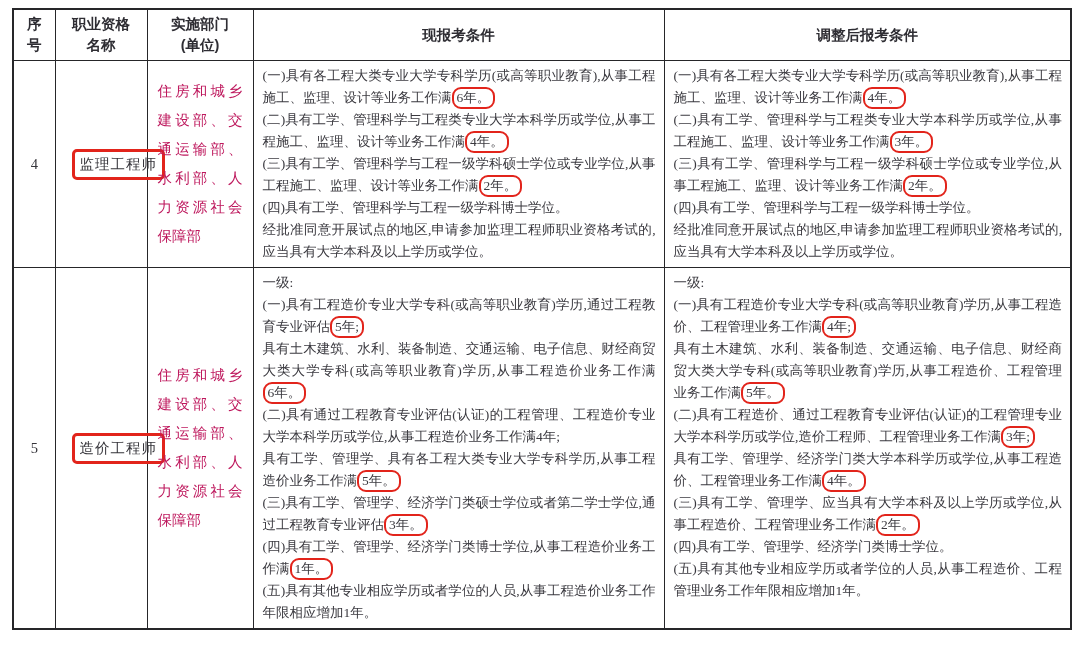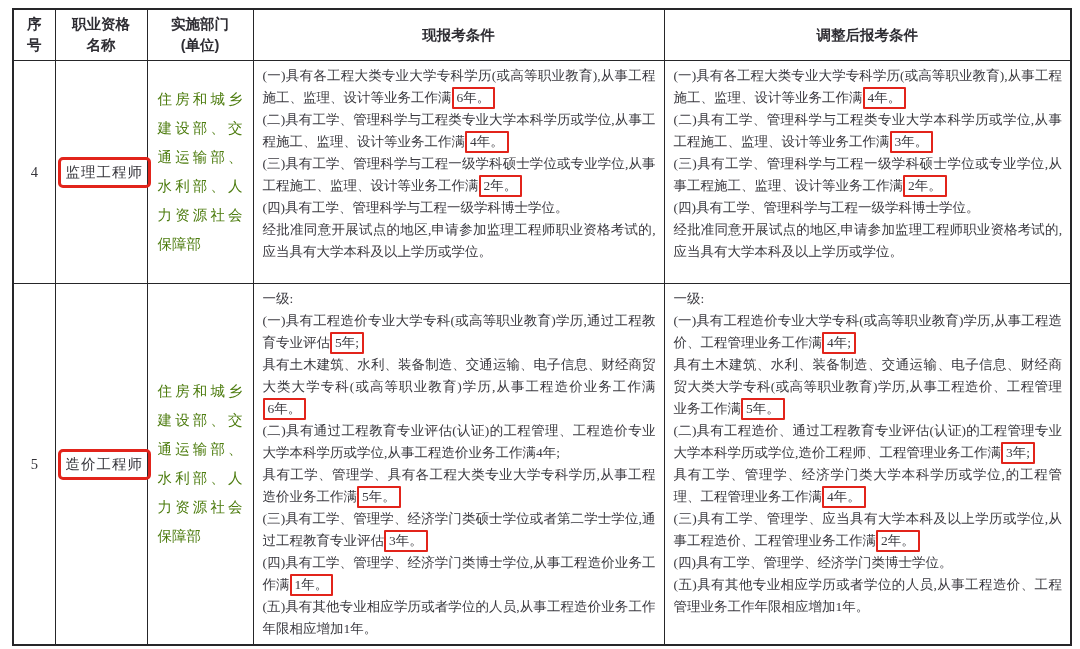--- a/index.html
+++ b/index.html
@@ -14,36 +14,36 @@
     border:2px solid #262629;
   }
   th,td{border:1px solid #262629;}
   th{
     font-family:"Liberation Sans","DejaVu Sans",sans-serif;
     font-weight:bold;font-size:14.5px;line-height:21px;
     white-space:pre-line;text-align:center;vertical-align:middle;
     padding:4px 2px;color:#2e2d33;
   }
   td.c-center{text-align:center;vertical-align:middle;font-size:14.5px;}
-  td.c-name{text-align:center;vertical-align:middle;padding:2px;}
+  td.c-name{text-align:center;vertical-align:middle;padding:16px;}
   .namebox{
     display:inline-block;border:3px solid #e2241b;border-radius:5px;
     padding:3px 5px;font-size:14.5px;letter-spacing:1px;white-space:nowrap;
   }
   td.c-dept{
-    padding:24px 10px;font-size:14.5px;line-height:29px;
-    text-align:justify;vertical-align:middle;color:#4d7c0f;
+    padding:8px 10px;font-size:14.5px;line-height:29px;
+    text-align:justify;vertical-align:middle;color:#be185d;
   }
   td.c-cond{
     padding:4px 8px 4px 9px;font-size:13.5px;line-height:22px;
     vertical-align:top;text-align:justify;color:#3a393f;
   }
   .c-cond p{margin:0;}
   .redbox{
-    display:inline-block;border:2px solid #e2241b;border-radius:1px;
+    display:inline-block;border:2px solid #e2241b;border-radius:9px;
     padding:0 3px;margin:-2px 0;line-height:18px;white-space:nowrap;
   }
 </style>
 </head>
 <body>
 
 <div class="page">
   <table class="qual">
     <colgroup>
       <col style="width:42px">
@@ -96,21 +96,21 @@
             <p><span>具有工学、管理学、具有各工程大类专业大学专科学历,从事工程造价业务工作满</span><span class="redbox">5年。</span></p>
             <p><span>(三)具有工学、管理学、经济学门类硕士学位或者第二学士学位,通过工程教育专业评估</span><span class="redbox">3年。</span></p>
             <p><span>(四)具有工学、管理学、经济学门类博士学位,从事工程造价业务工作满</span><span class="redbox">1年。</span></p>
             <p><span>(五)具有其他专业相应学历或者学位的人员,从事工程造价业务工作年限相应增加1年。</span></p>
           </td>
           <td class="c-cond">
             <p><span>一级:</span></p>
             <p><span>(一)具有工程造价专业大学专科(或高等职业教育)学历,从事工程造价、工程管理业务工作满</span><span class="redbox">4年;</span></p>
             <p><span>具有土木建筑、水利、装备制造、交通运输、电子信息、财经商贸大类大学专科(或高等职业教育)学历,从事工程造价、工程管理业务工作满</span><span class="redbox">5年。</span></p>
             <p><span>(二)具有工程造价、通过工程教育专业评估(认证)的工程管理专业大学本科学历或学位,造价工程师、工程管理业务工作满</span><span class="redbox">3年;</span></p>
-            <p><span>具有工学、管理学、经济学门类大学本科学历或学位,的工程管理、工程管理业务工作满</span><span class="redbox">4年。</span></p>
+            <p><span>具有工学、管理学、经济学门类大学本科学历或学位,从事工程造价、工程管理业务工作满</span><span class="redbox">4年。</span></p>
             <p><span>(三)具有工学、管理学、应当具有大学本科及以上学历或学位,从事工程造价、工程管理业务工作满</span><span class="redbox">2年。</span></p>
             <p><span>(四)具有工学、管理学、经济学门类博士学位。</span></p>
             <p><span>(五)具有其他专业相应学历或者学位的人员,从事工程造价、工程管理业务工作年限相应增加1年。</span></p>
           </td>
         </tr>
       </tbody>
   </table>
 </div>
 
 </body></html>

